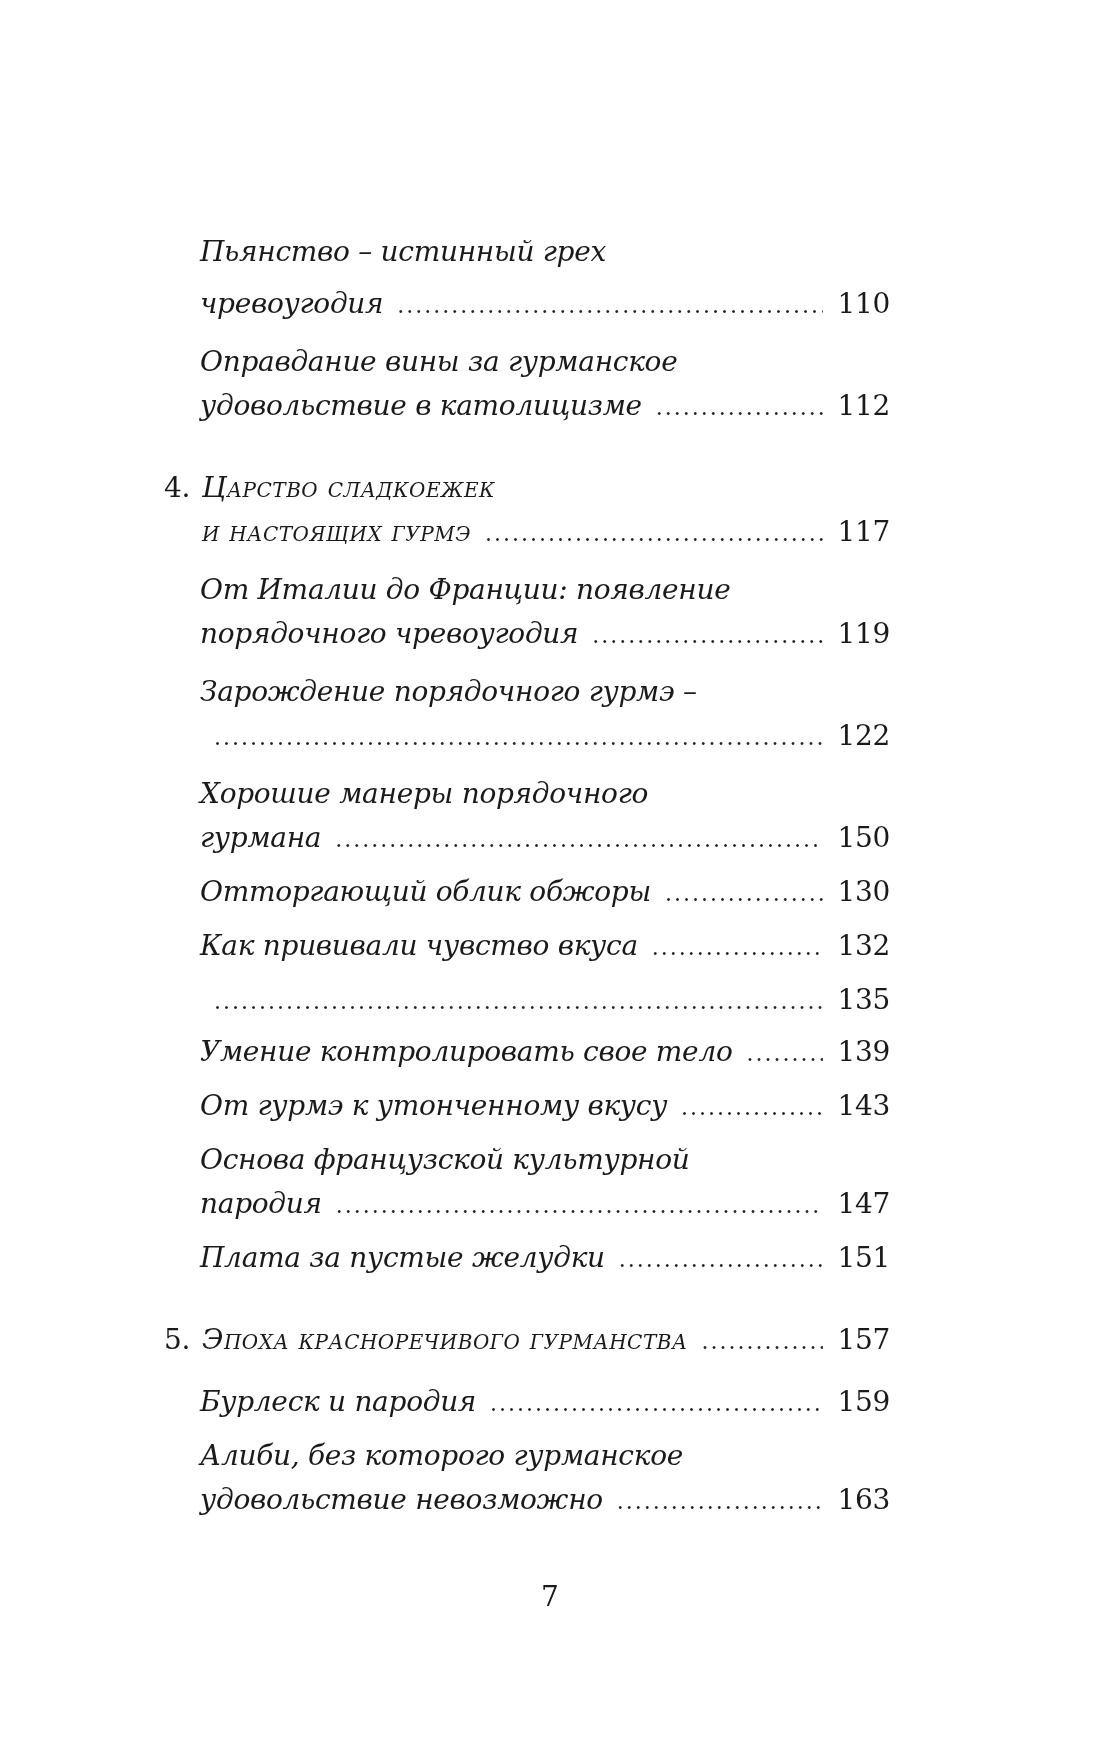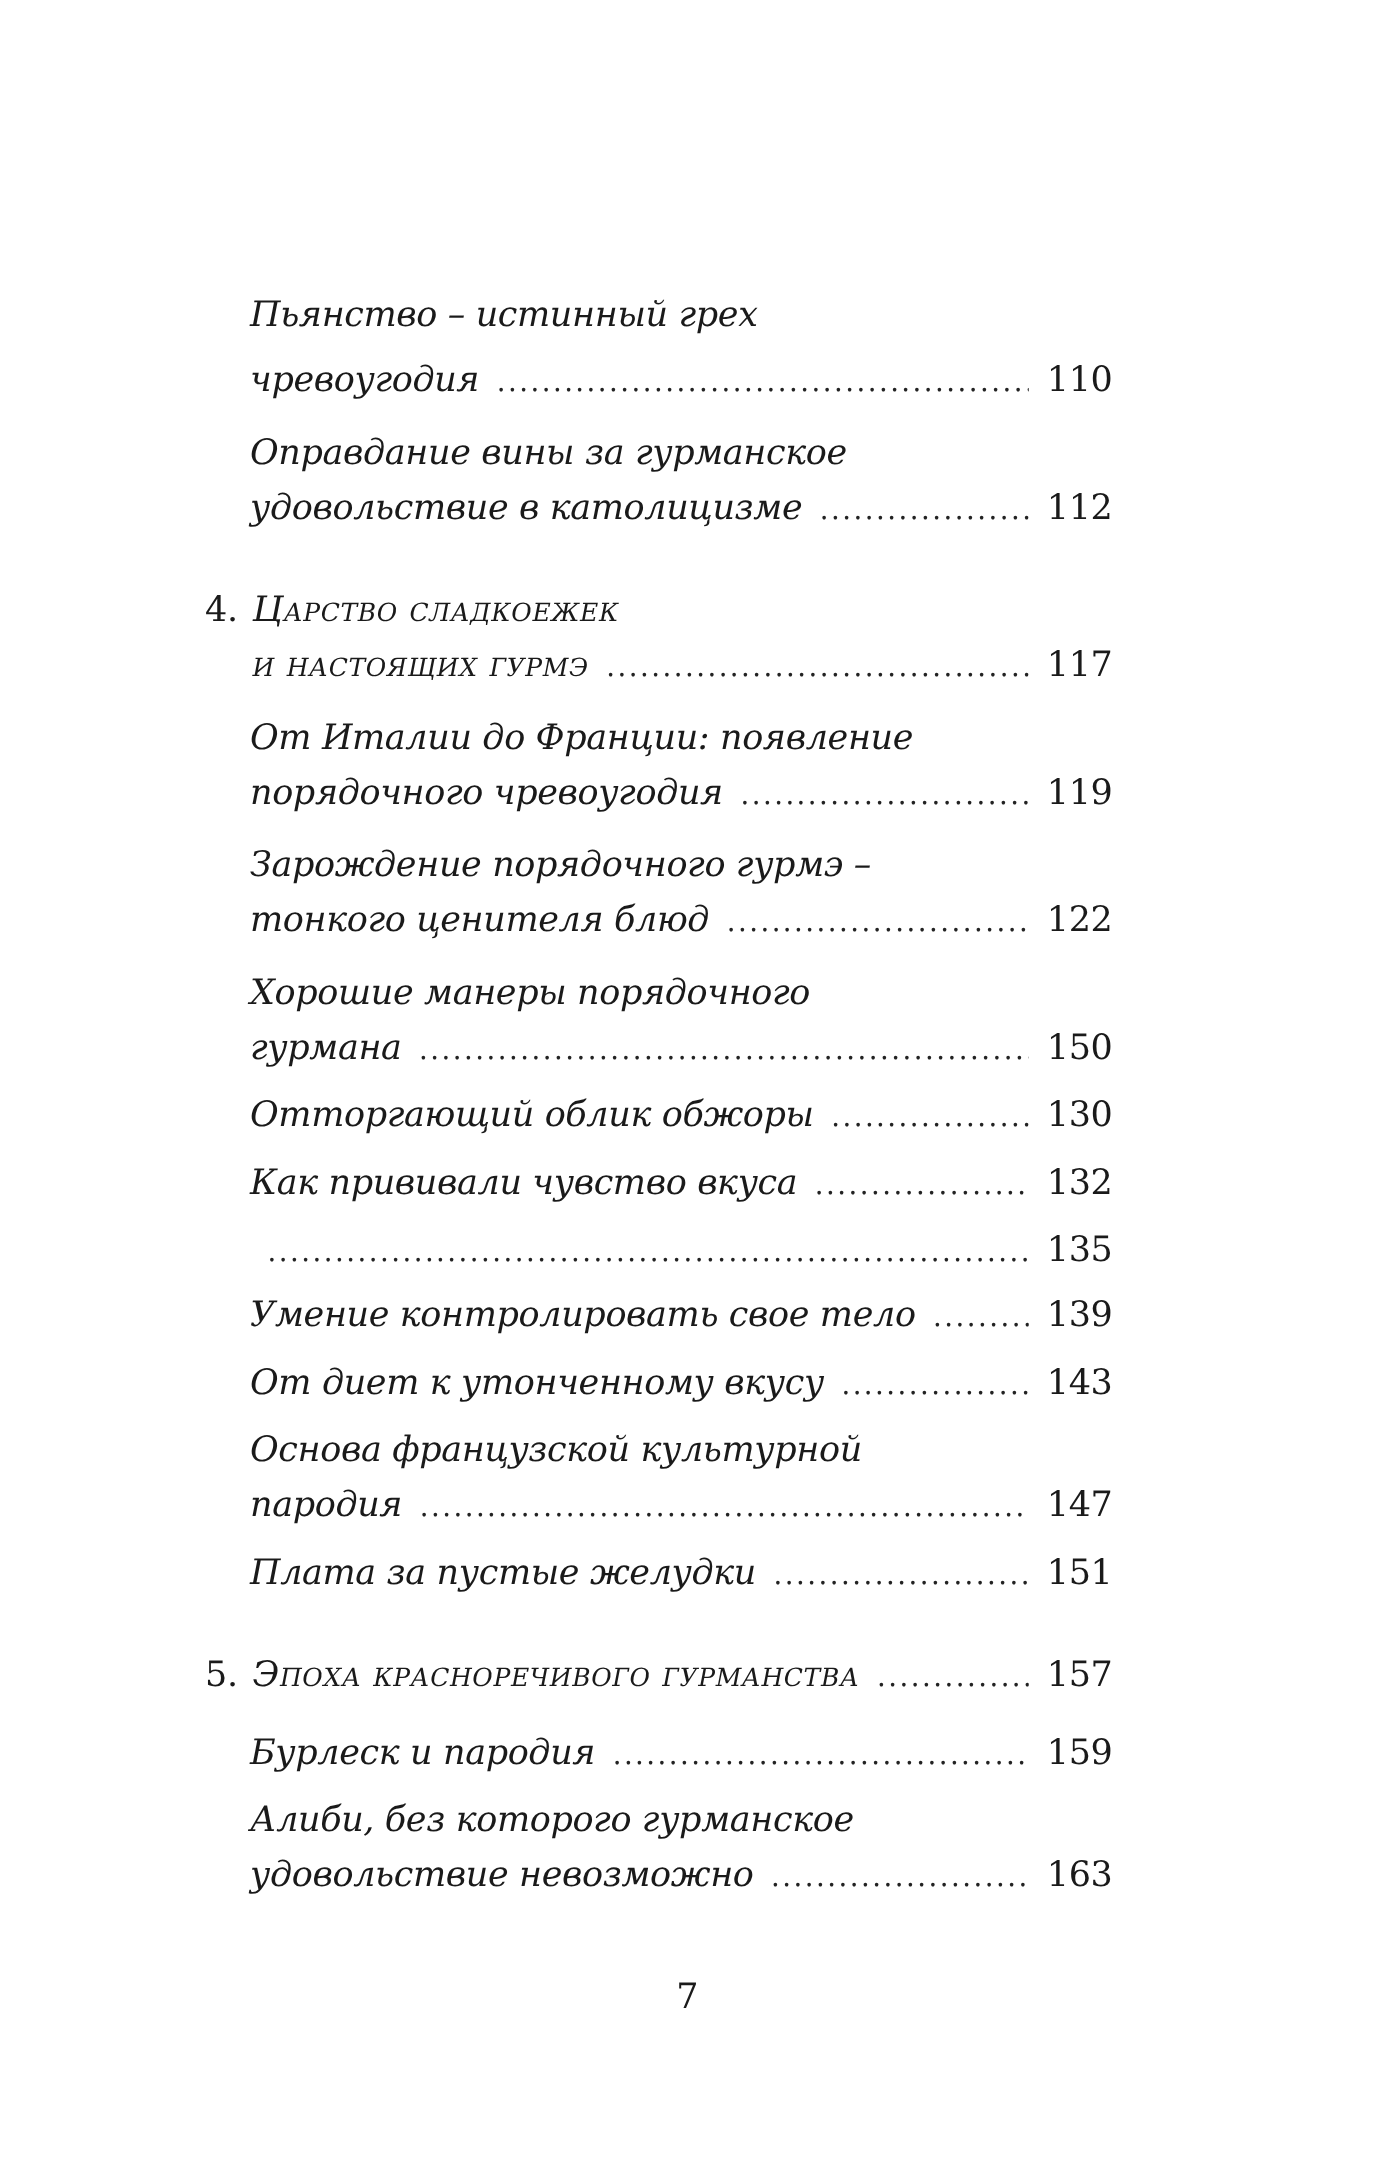--- a/index.html
+++ b/index.html
@@ -58,21 +58,20 @@
   <div class="line" style="top:614px">
     <span class="txt">порядочного чревоугодия</span>
     <span class="dots"></span>
     <span class="pg">119</span>
   </div>
 
   <div class="line" style="top:672px">
     <span class="txt">Зарождение порядочного гурмэ –</span>
   </div>
   <div class="line" style="top:716px">
-    <span class="txt">тонкого ценителя блюд</span>
     <span class="dots"></span>
     <span class="pg">122</span>
   </div>
 
   <div class="line" style="top:774px">
     <span class="txt">Хорошие манеры порядочного</span>
   </div>
   <div class="line" style="top:818px">
     <span class="txt">гурмана</span>
     <span class="dots"></span>
@@ -92,21 +91,21 @@
   <div class="line" style="top:980px">
     <span class="dots"></span>
     <span class="pg">135</span>
   </div>
   <div class="line" style="top:1032px">
     <span class="txt">Умение контролировать свое тело</span>
     <span class="dots"></span>
     <span class="pg">139</span>
   </div>
   <div class="line" style="top:1086px">
-    <span class="txt">От диет к утонченному вкусу</span>
+    <span class="txt">От гурмэ к утонченному вкусу</span>
     <span class="dots"></span>
     <span class="pg">143</span>
   </div>
 
   <div class="line" style="top:1140px">
     <span class="txt">Основа французской культурной</span>
   </div>
   <div class="line" style="top:1184px">
     <span class="txt">пародия</span>
     <span class="dots"></span>

